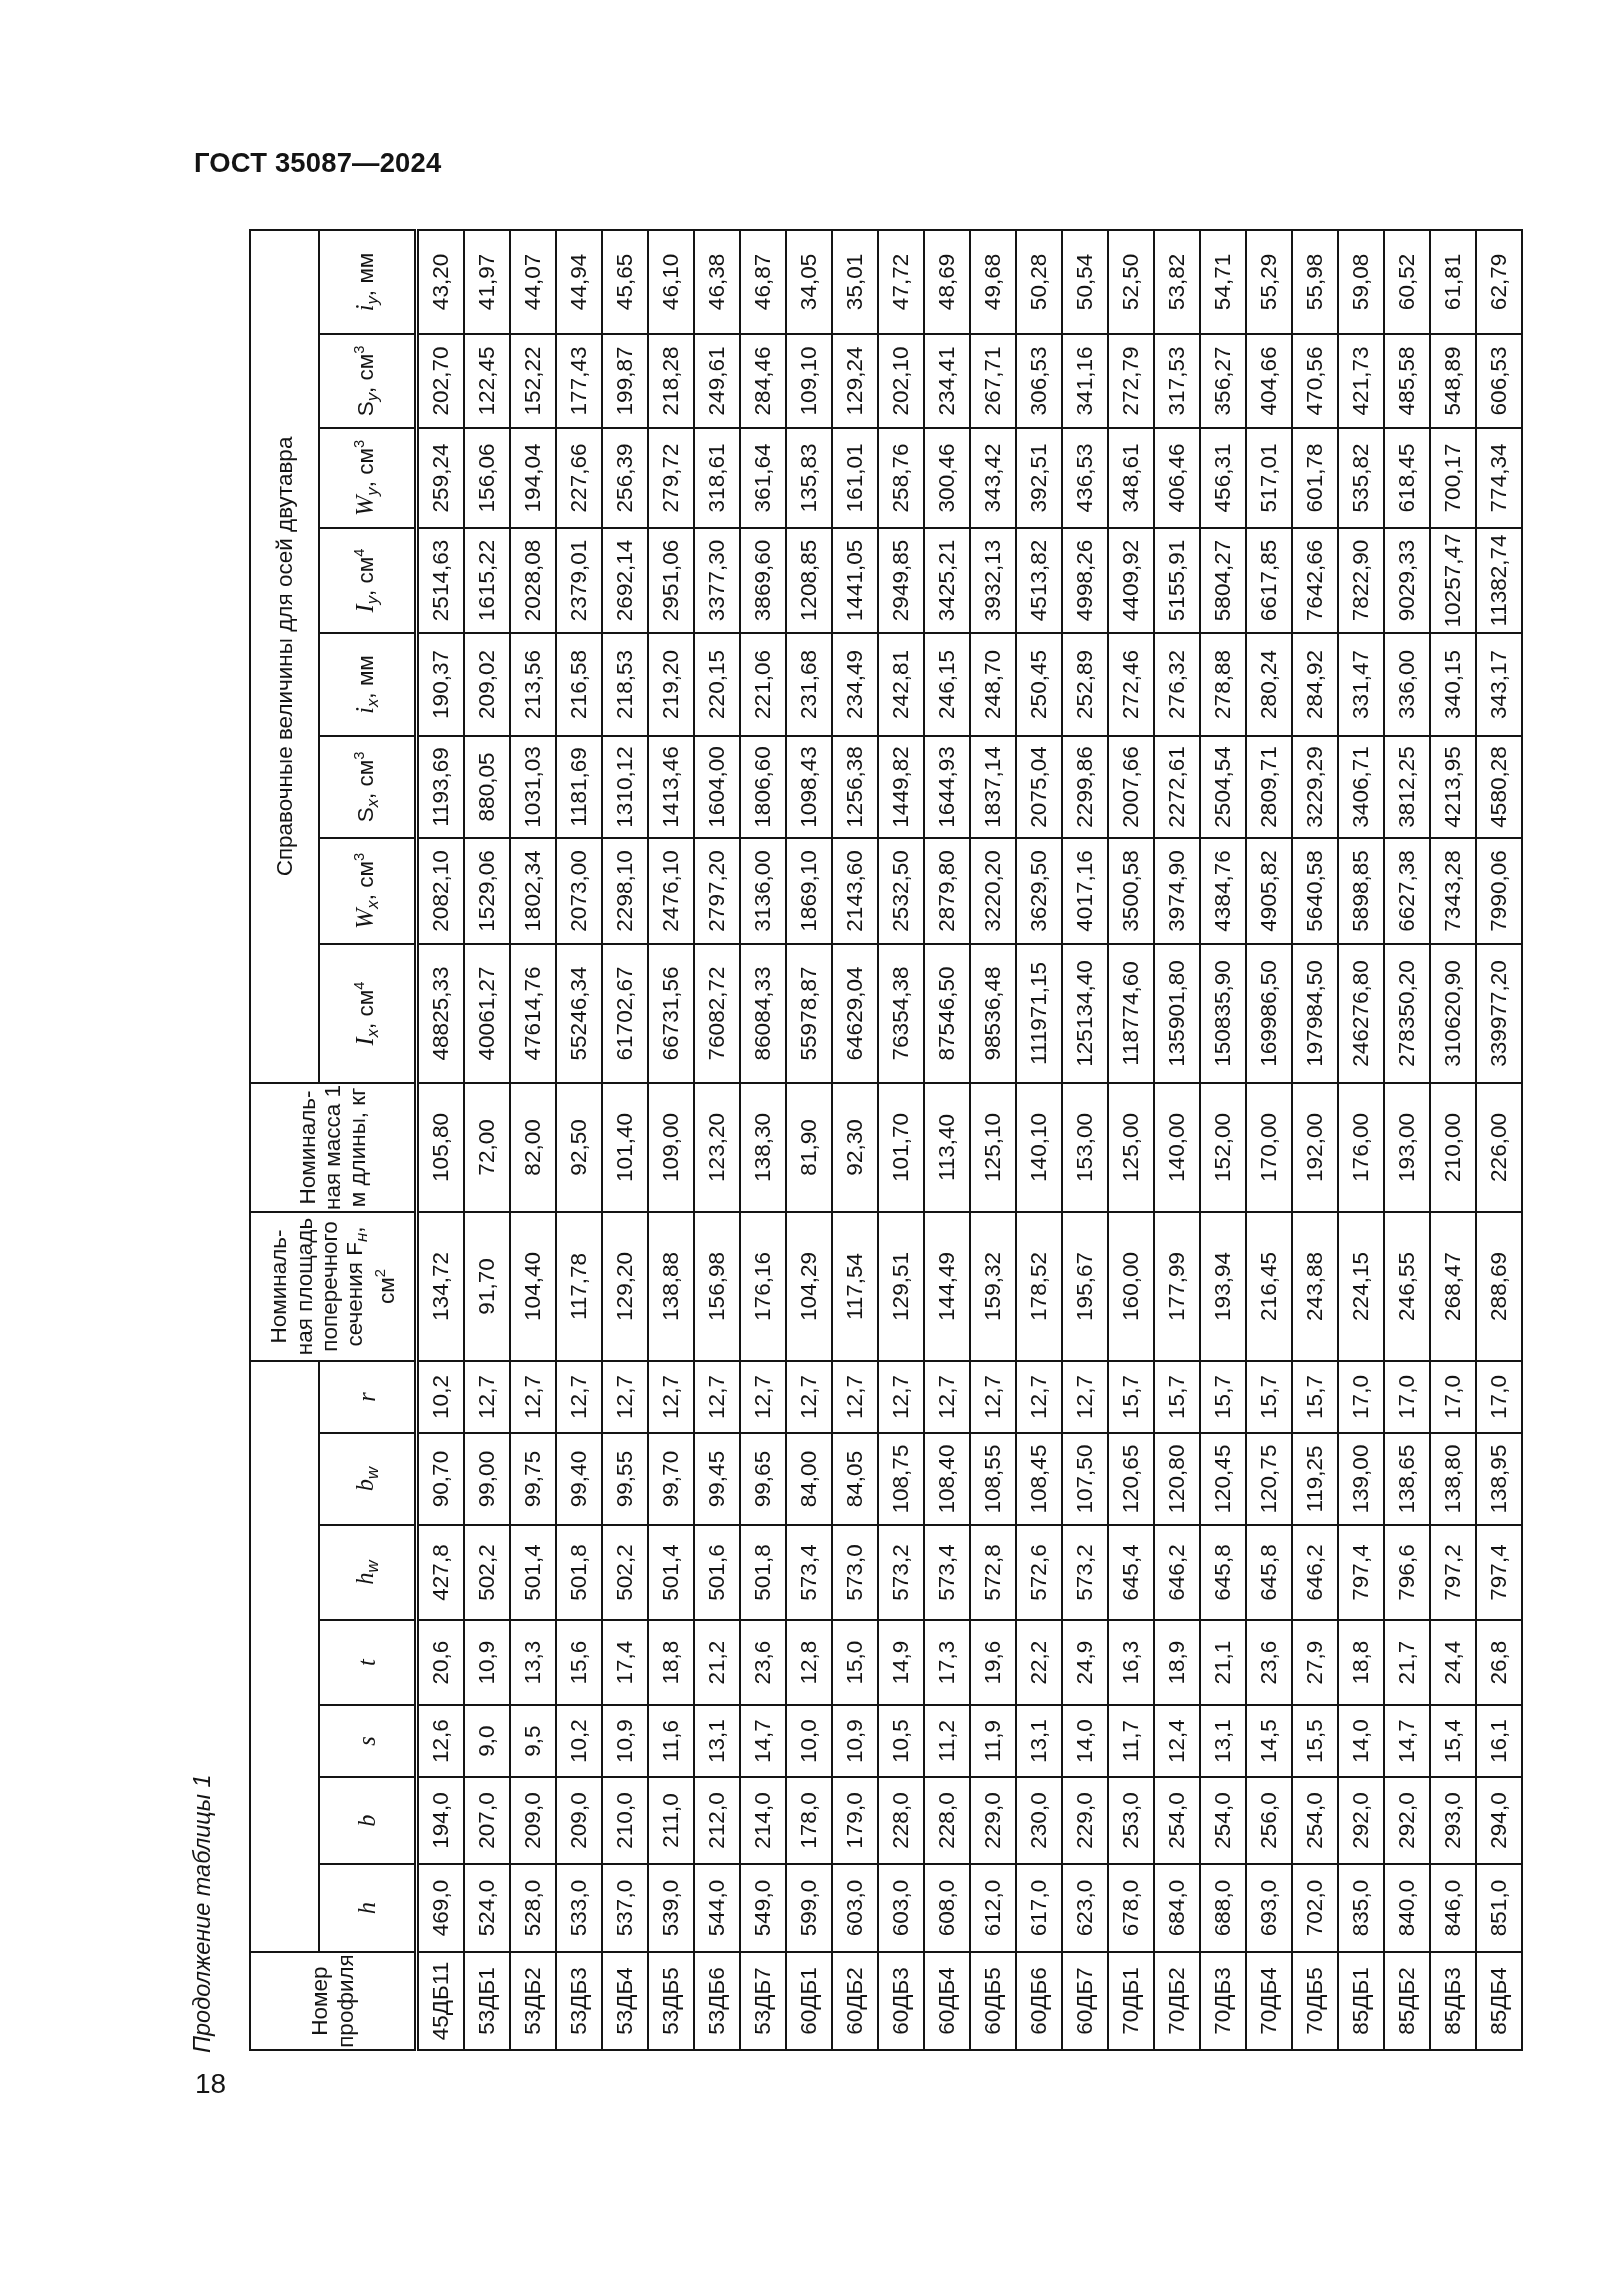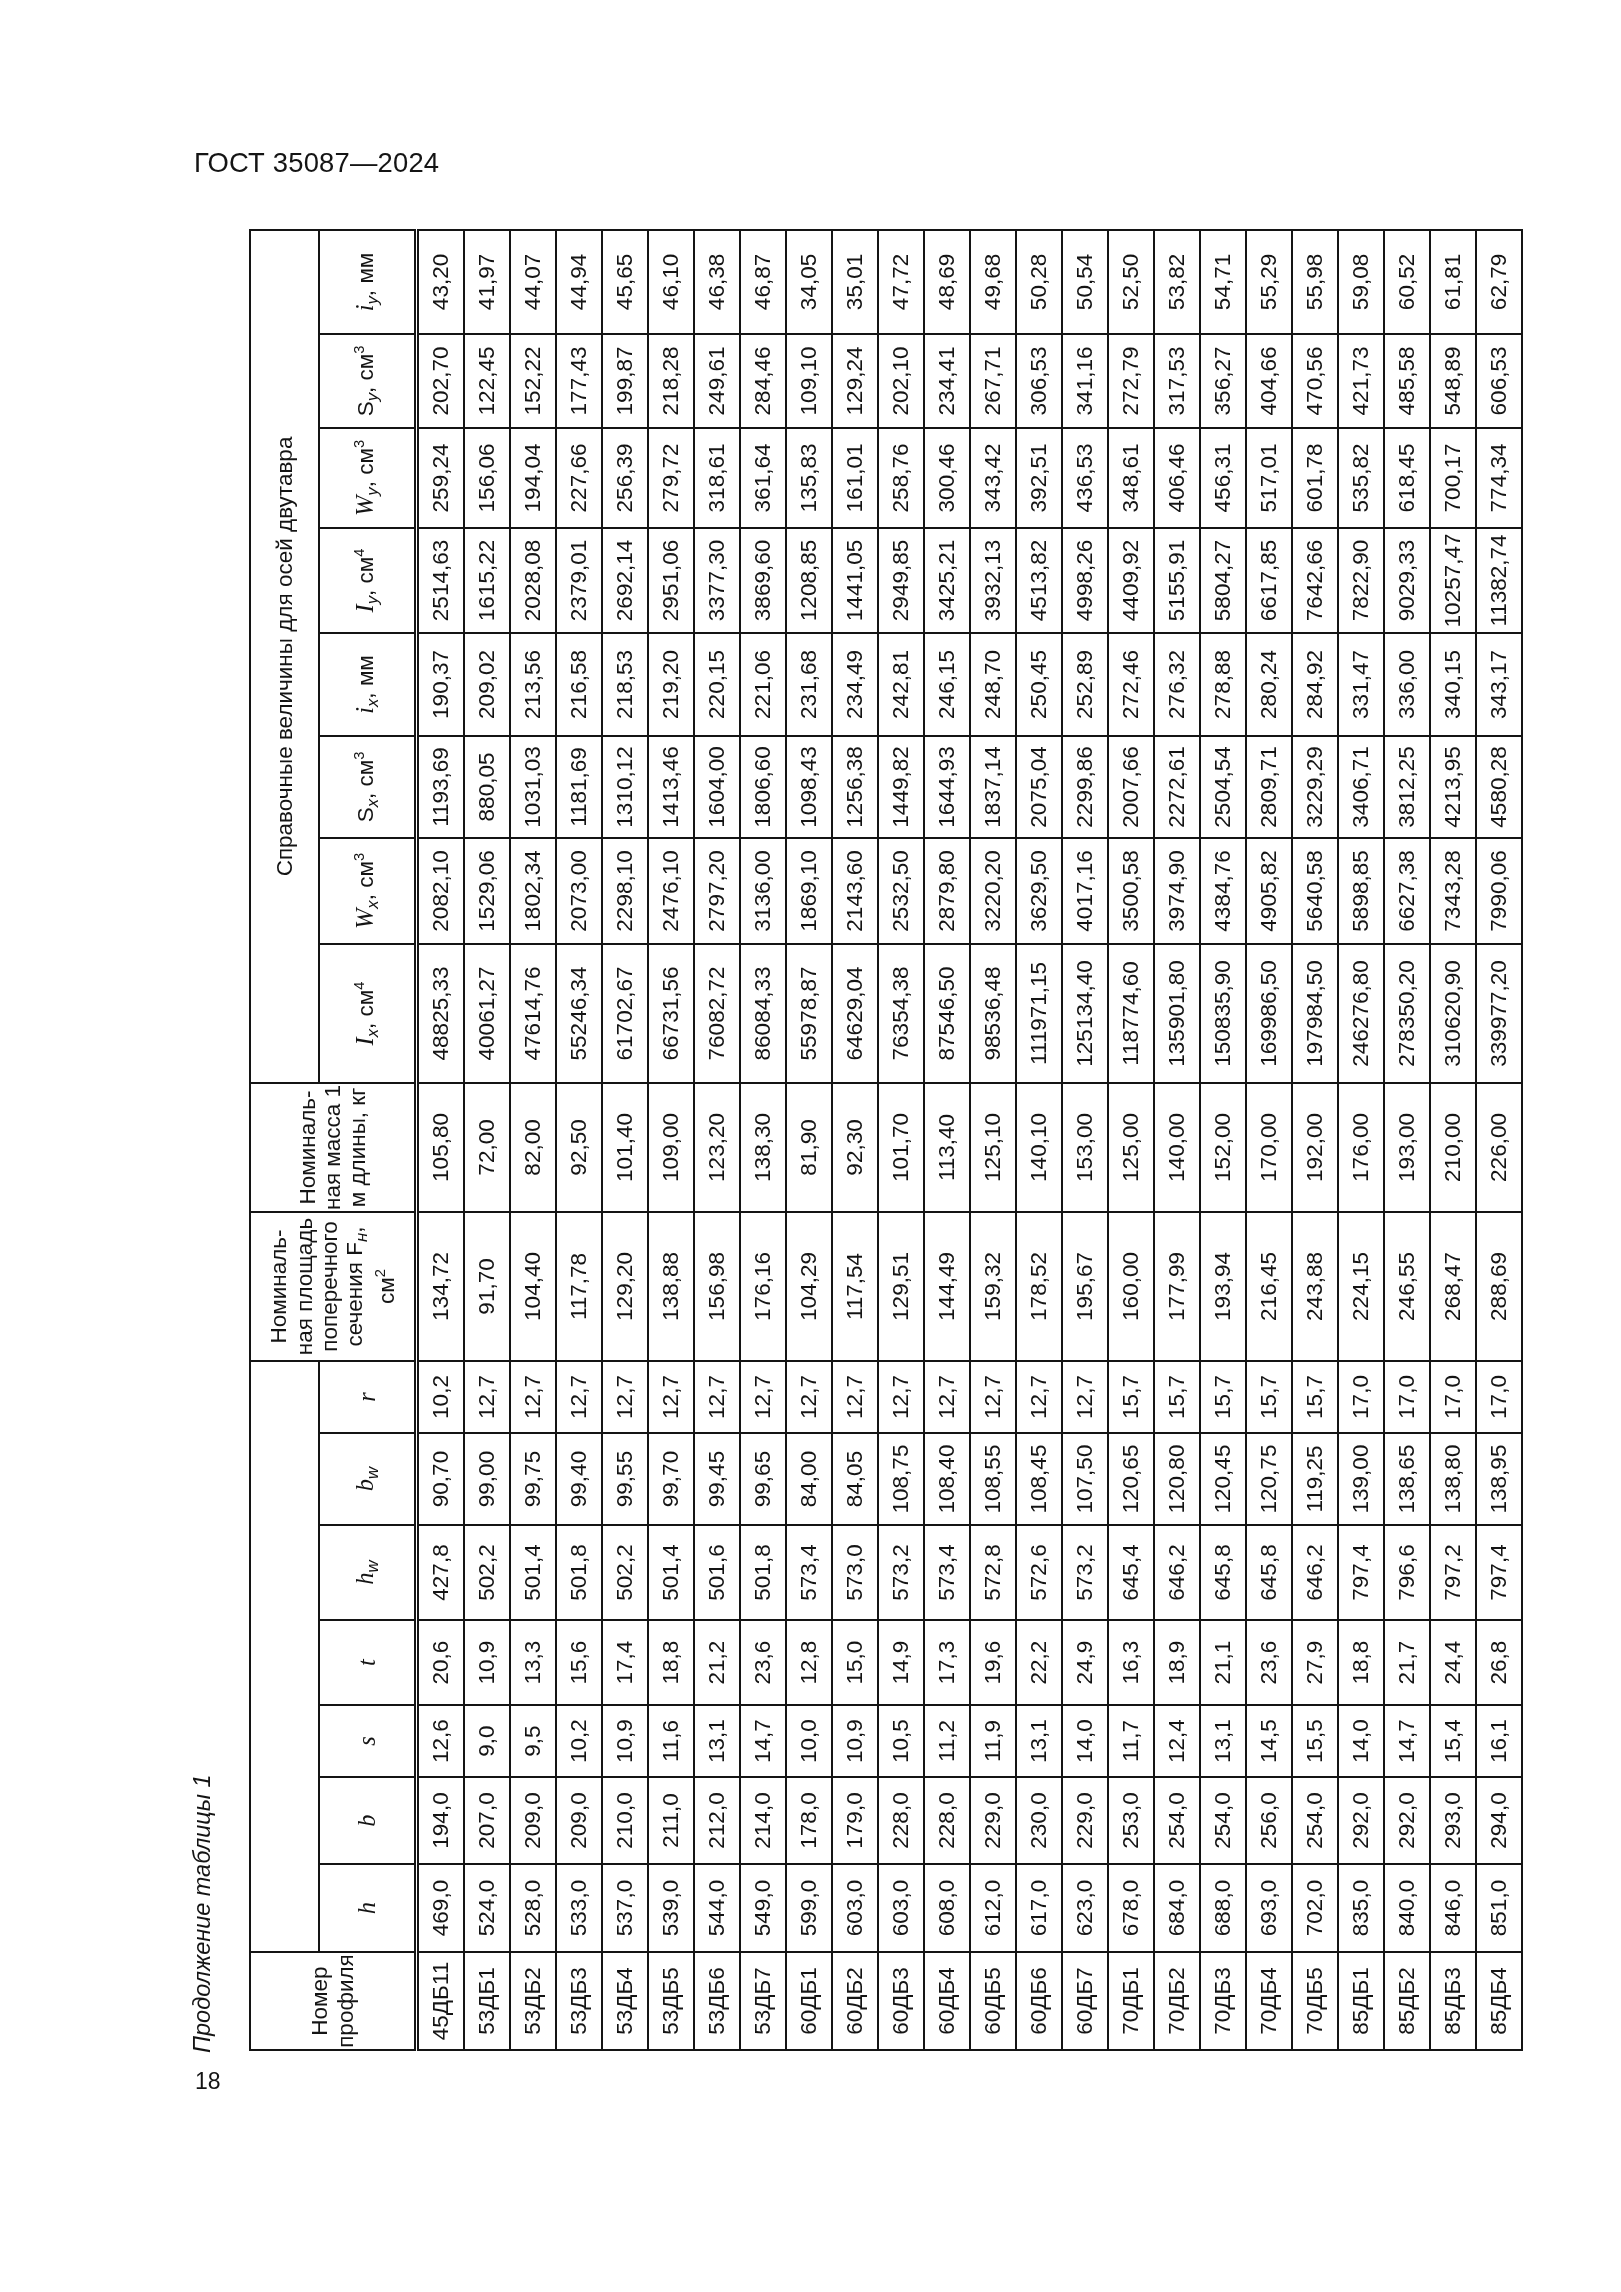--- a/index.html
+++ b/index.html
@@ -1,20 +1,20 @@
 <!DOCTYPE html>
 <html><head>
 <meta charset="utf-8">
 <style>
   html, body { margin: 0; padding: 0; background: #ffffff; }
   body { width: 1621px; height: 2293px; position: relative; overflow: hidden;
          font-family: "Liberation Sans", "DejaVu Sans", sans-serif; color: #141414; }
-  .doc-title { position: absolute; left: 194px; top: 147px; font-size: 27.4px; font-weight: normal;
+  .doc-title { position: absolute; left: 194px; top: 147px; font-size: 27.4px; font-weight: bold;
                letter-spacing: 0.2px; white-space: nowrap; }
-  .page-num { position: absolute; left: 195px; top: 2068px; font-size: 23px; }
+  .page-num { position: absolute; left: 195px; top: 2068px; font-size: 28px; }
   .continuation { position: absolute; left: 189px; top: 2053px; font-size: 23.5px; font-style: italic;
                   transform-origin: 0 0; transform: rotate(-90deg); white-space: nowrap; }
   
   .table-rot { position: absolute; left: 249px; top: 2051px; width: 1819px; height: 1238px;
                transform-origin: 0 0; transform: rotate(-90deg); }
   table.spec { border-collapse: collapse; width: 1819px; height: 1238px; table-layout: fixed;
                border: 2.9px solid #141414; }
   table.spec td, table.spec th { border: 2px solid #141414; text-align: center; vertical-align: middle;
                font-size: 22.5px; font-weight: normal; padding: 0; line-height: 1.12; }
   table.spec thead tr.group th { height: 67px; }

